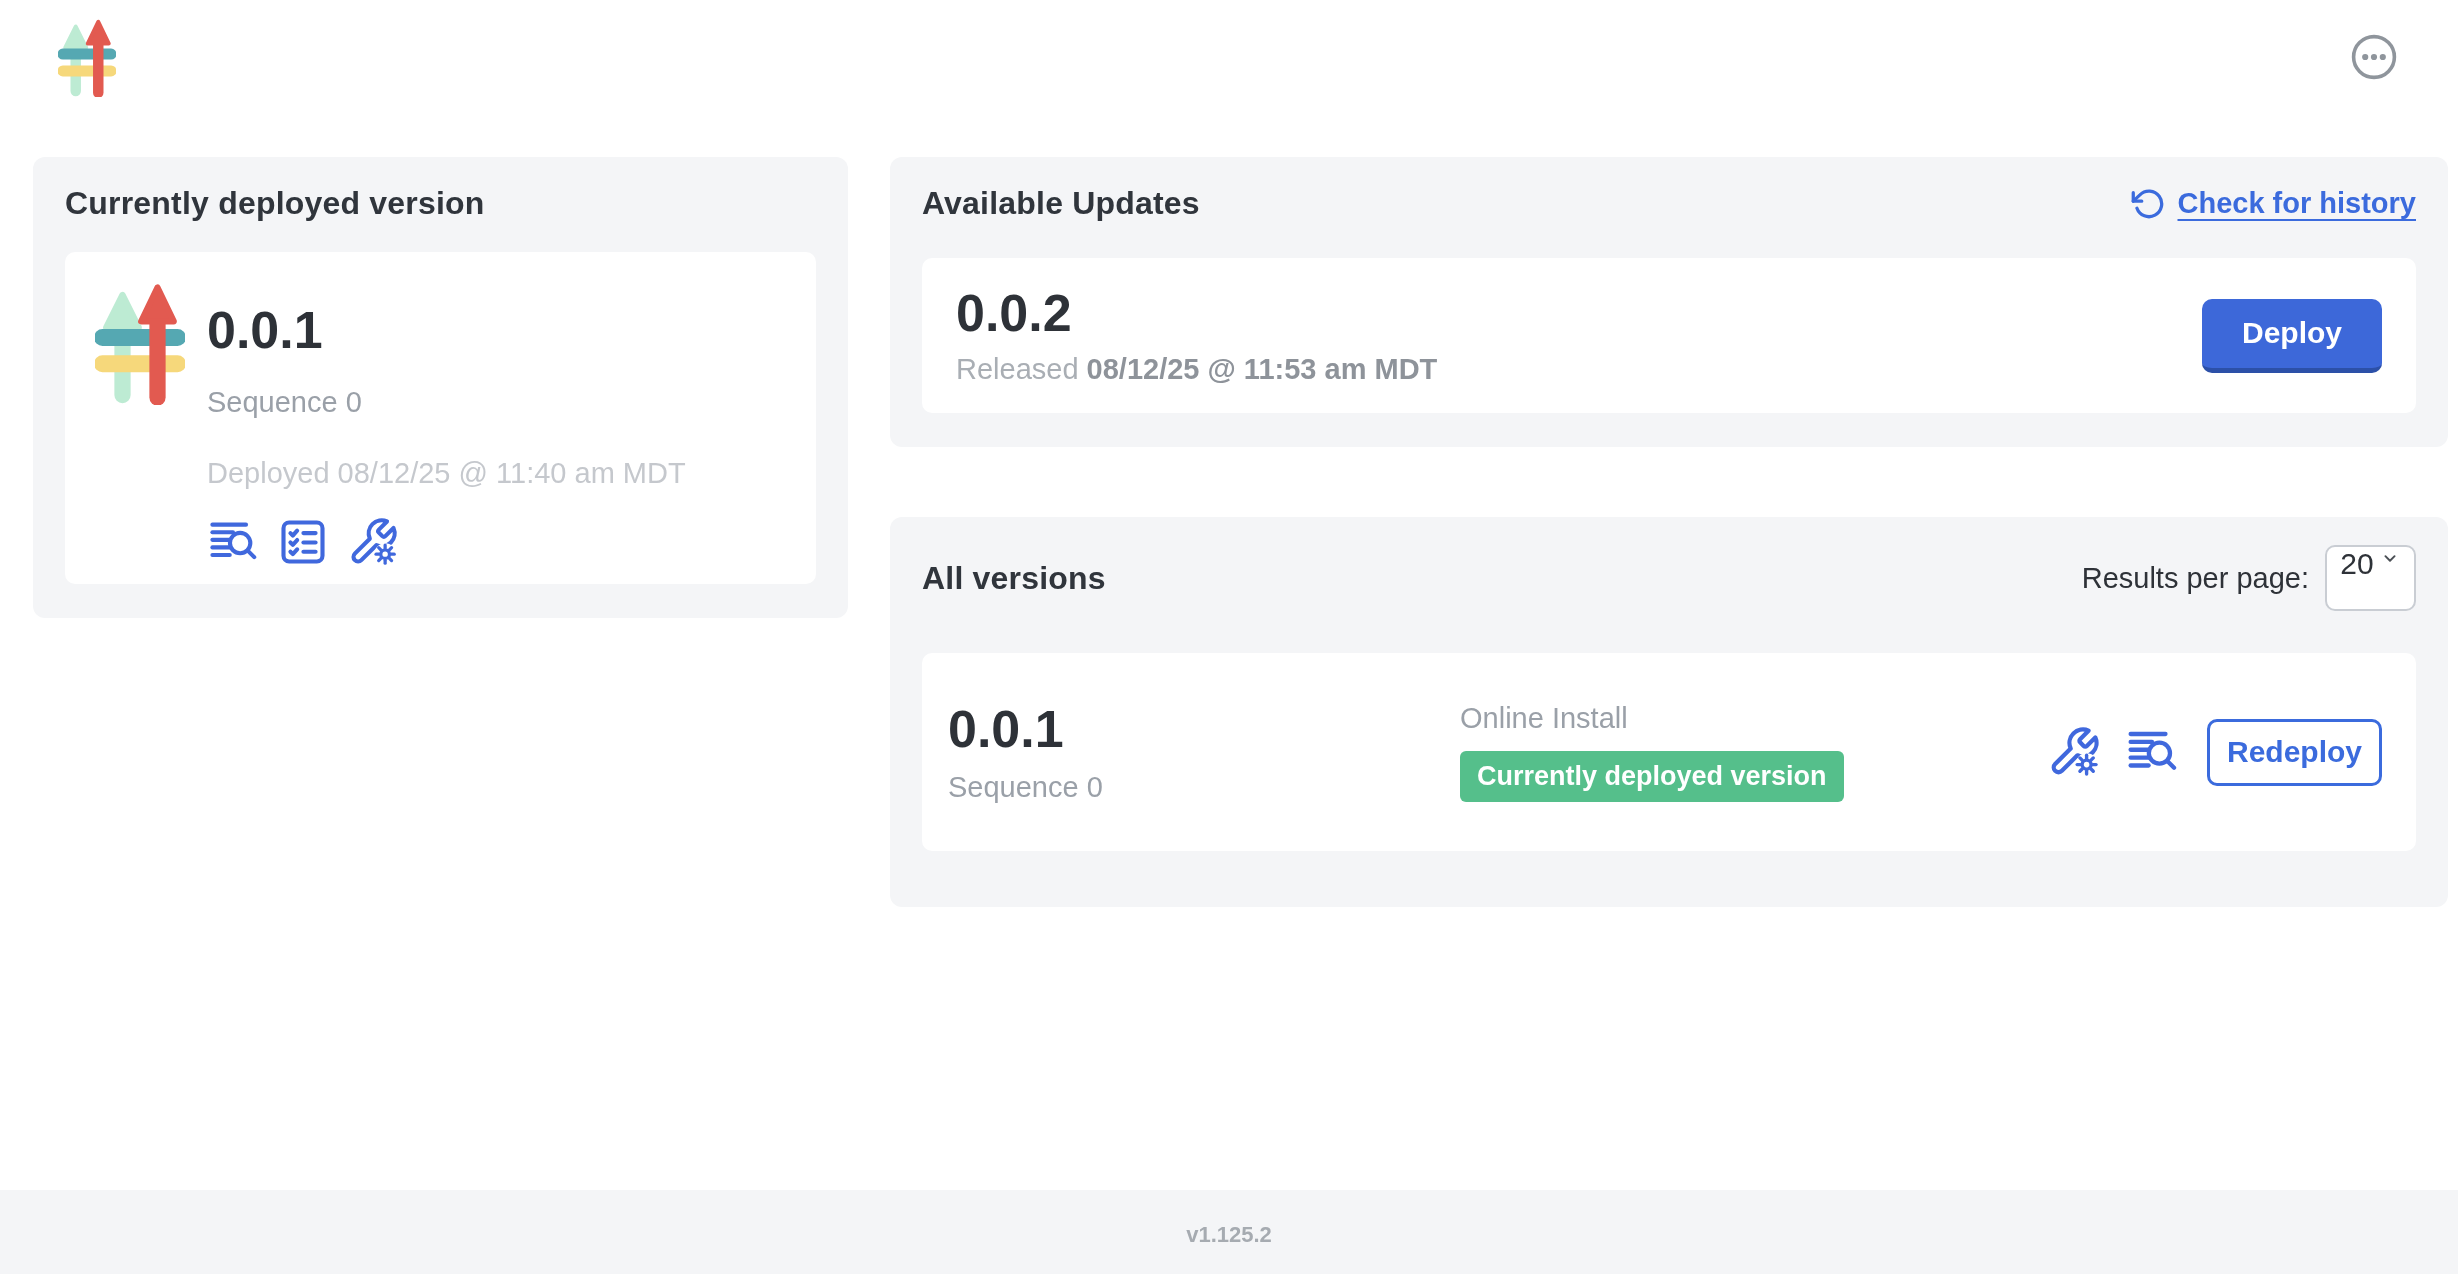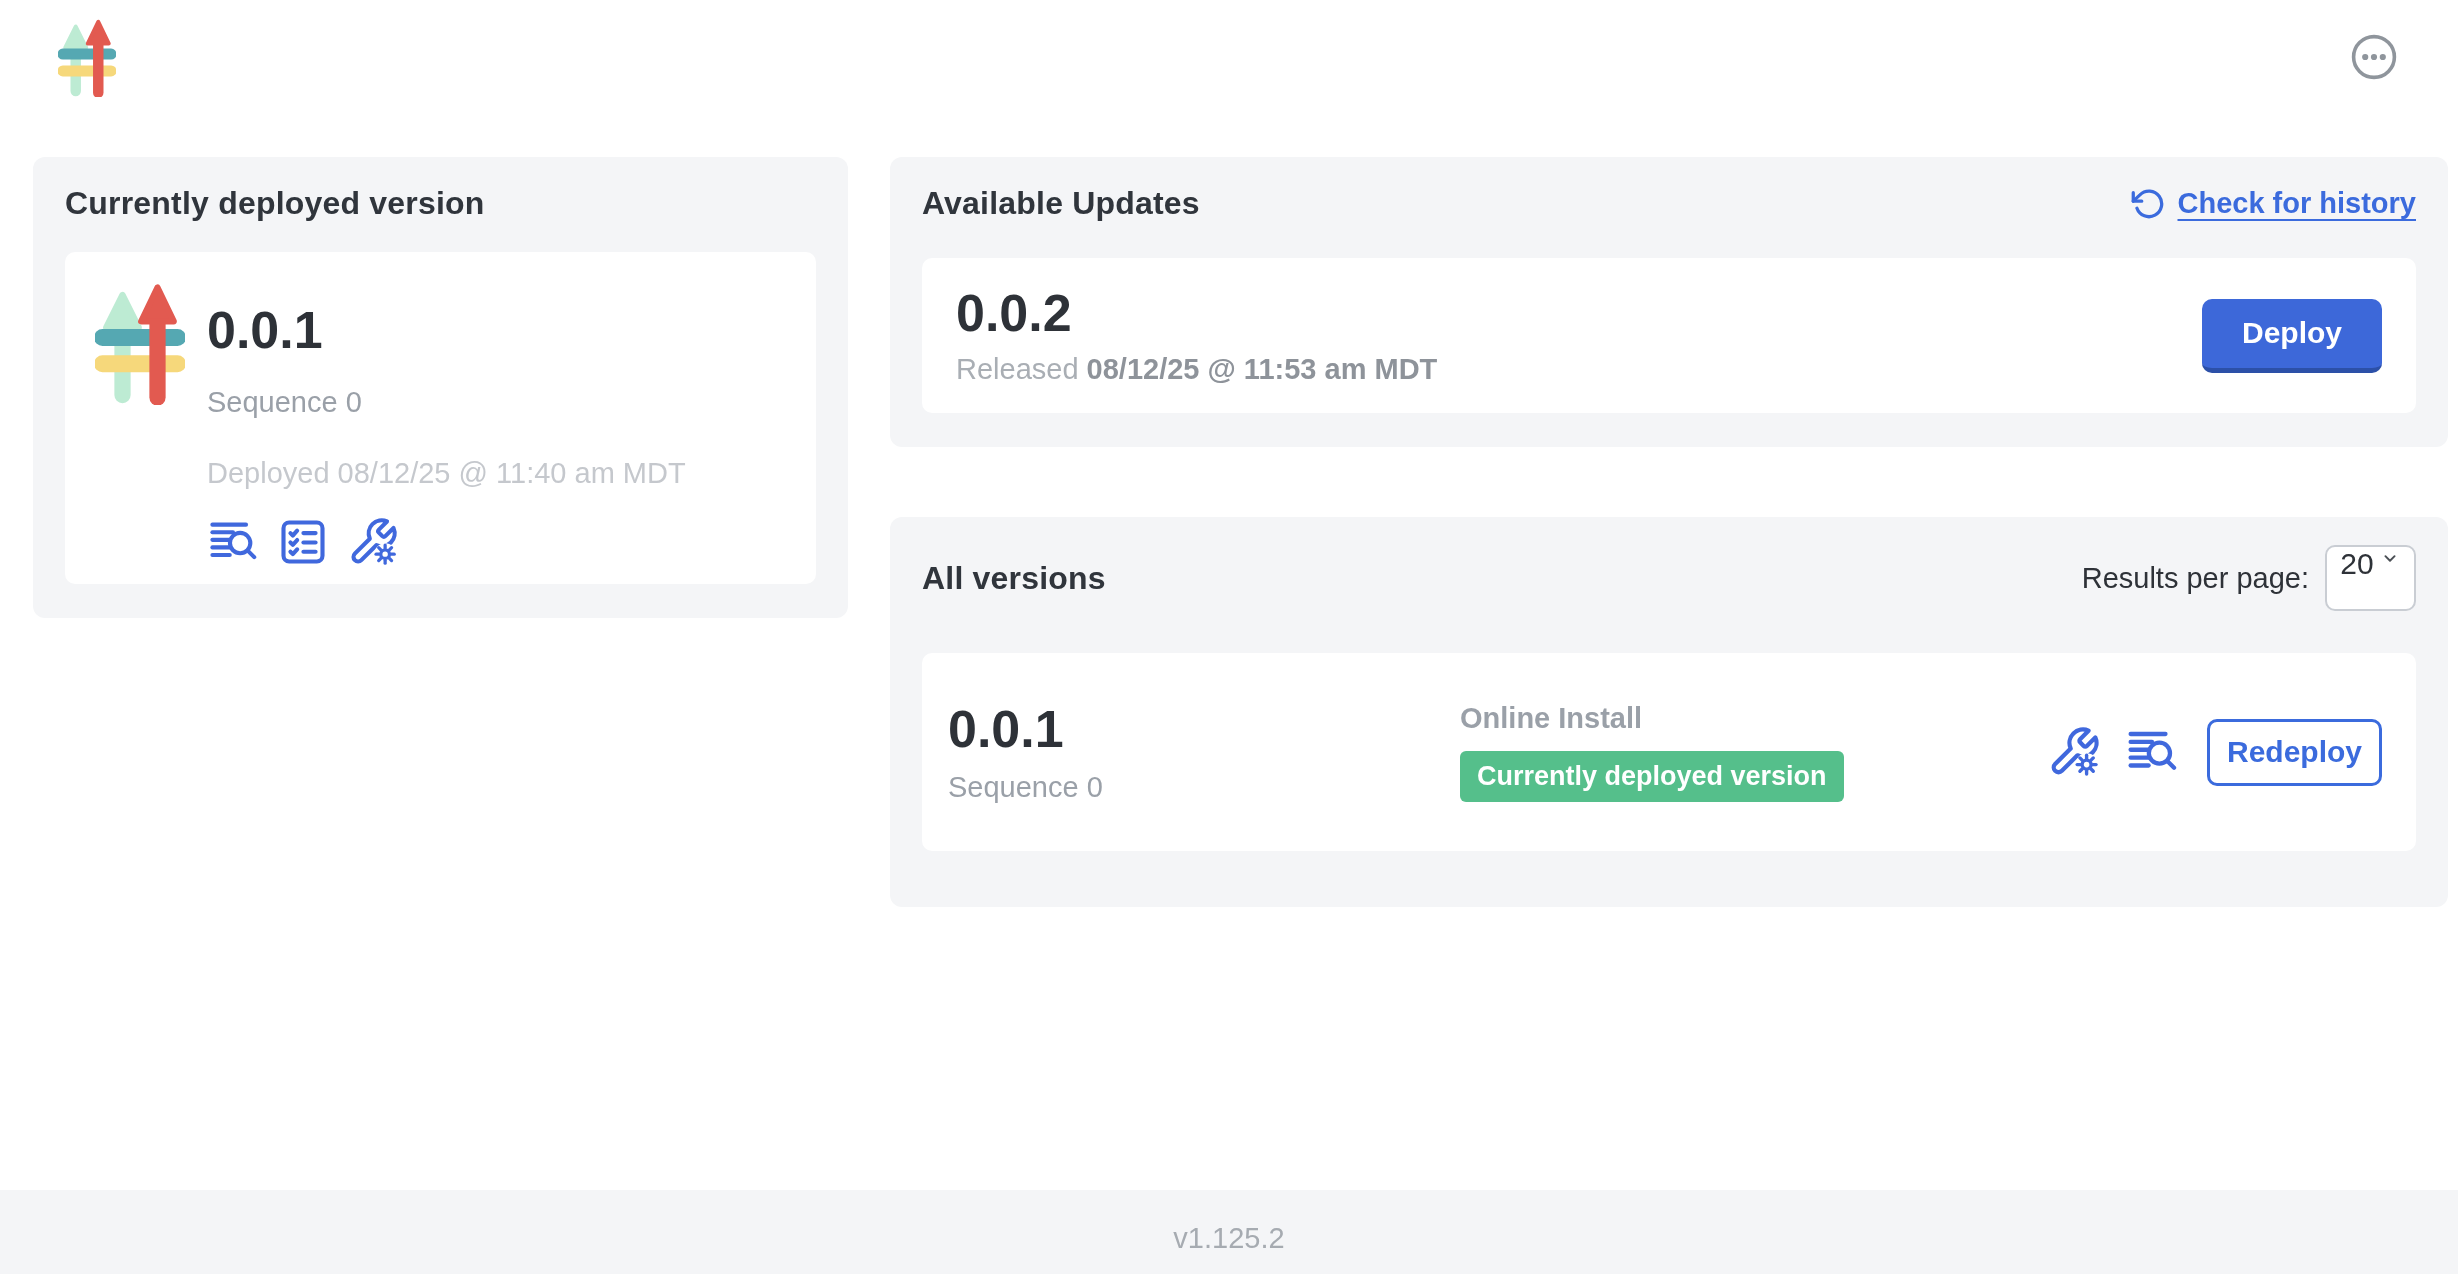--- a/index.html
+++ b/index.html
@@ -48,28 +48,28 @@
   .btn-deploy{background:#3d68d9;color:#fff;font-family:inherit;font-size:30px;font-weight:bold;border:none;border-bottom:5px solid #2c50a8;border-radius:10px;width:180px;height:74px;cursor:pointer;flex:none;}
 
   .rpp{display:flex;align-items:center;gap:16px;font-size:29px;color:#2e3238;}
   .select-box{width:91px;height:66px;background:#fff;border:2px solid #c9cdd3;border-radius:10px;display:flex;align-items:flex-start;justify-content:center;gap:5px;font-size:30px;color:#2e3238;box-sizing:border-box;cursor:pointer;}
 
   .version-row{margin-top:42px;background:#fff;border-radius:10px;height:198px;padding:0 34px 0 26px;display:flex;align-items:center;box-sizing:border-box;}
   .vr-left{width:512px;flex:none;}
   .ver-lg{font-size:52px;line-height:56px;font-weight:bold;color:#2e3238;}
   .vr-left .seq{margin-top:14px;}
   .vr-mid{flex:1;min-width:0;}
-  .install-type{font-size:29px;font-weight:bold;color:#9aa0a8;}
+  .install-type{font-size:29px;font-weight:normal;color:#9aa0a8;}
   .badge{display:inline-block;margin-top:16px;background:#55bf8b;color:#fff;font-size:27px;font-weight:600;padding:10px 17px;border-radius:6px;white-space:nowrap;}
   .vr-actions{display:flex;align-items:center;gap:24px;flex:none;}
   .row-icon{width:54px;height:54px;cursor:pointer;}
   .btn-redeploy{width:175px;height:67px;background:#fff;border:3px solid #3b6bdd;border-radius:10px;color:#3b6bdd;font-family:inherit;font-size:30px;font-weight:bold;cursor:pointer;margin-left:4px;}
 
   
-  .footer{margin-top:auto;height:84px;flex:none;background:#f4f5f7;display:flex;justify-content:center;align-items:flex-start;padding-top:32px;box-sizing:border-box;font-size:29px;color:#a6abb1;}
+  .footer{margin-top:auto;height:84px;flex:none;background:#f4f5f7;display:flex;justify-content:center;align-items:flex-start;padding-top:32px;box-sizing:border-box;font-size:22px;color:#a6abb1;font-weight:bold;}
 
   svg{display:block;}
 </style>
 </head>
 <body>
 
 <div class="page">
 
   <header class="topnav">
     <div class="logo-sm">

